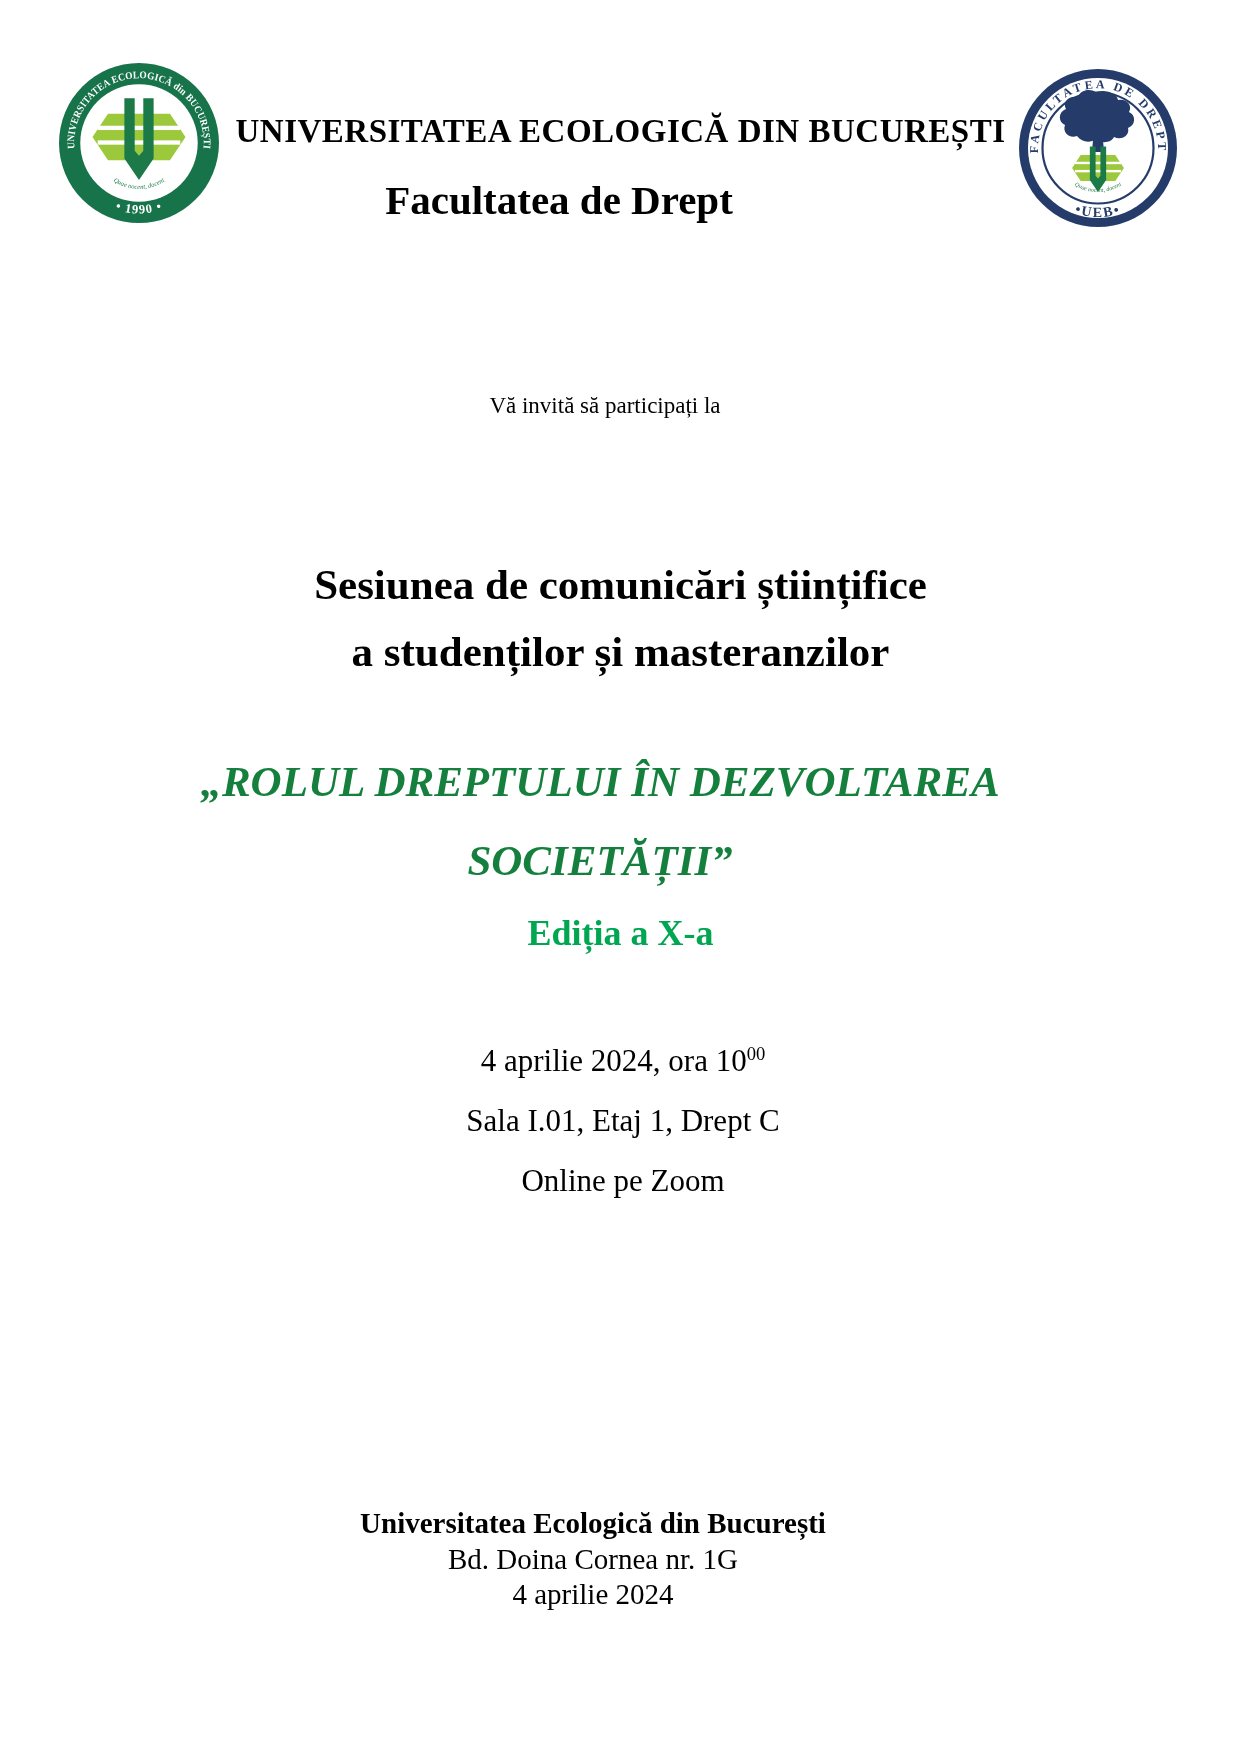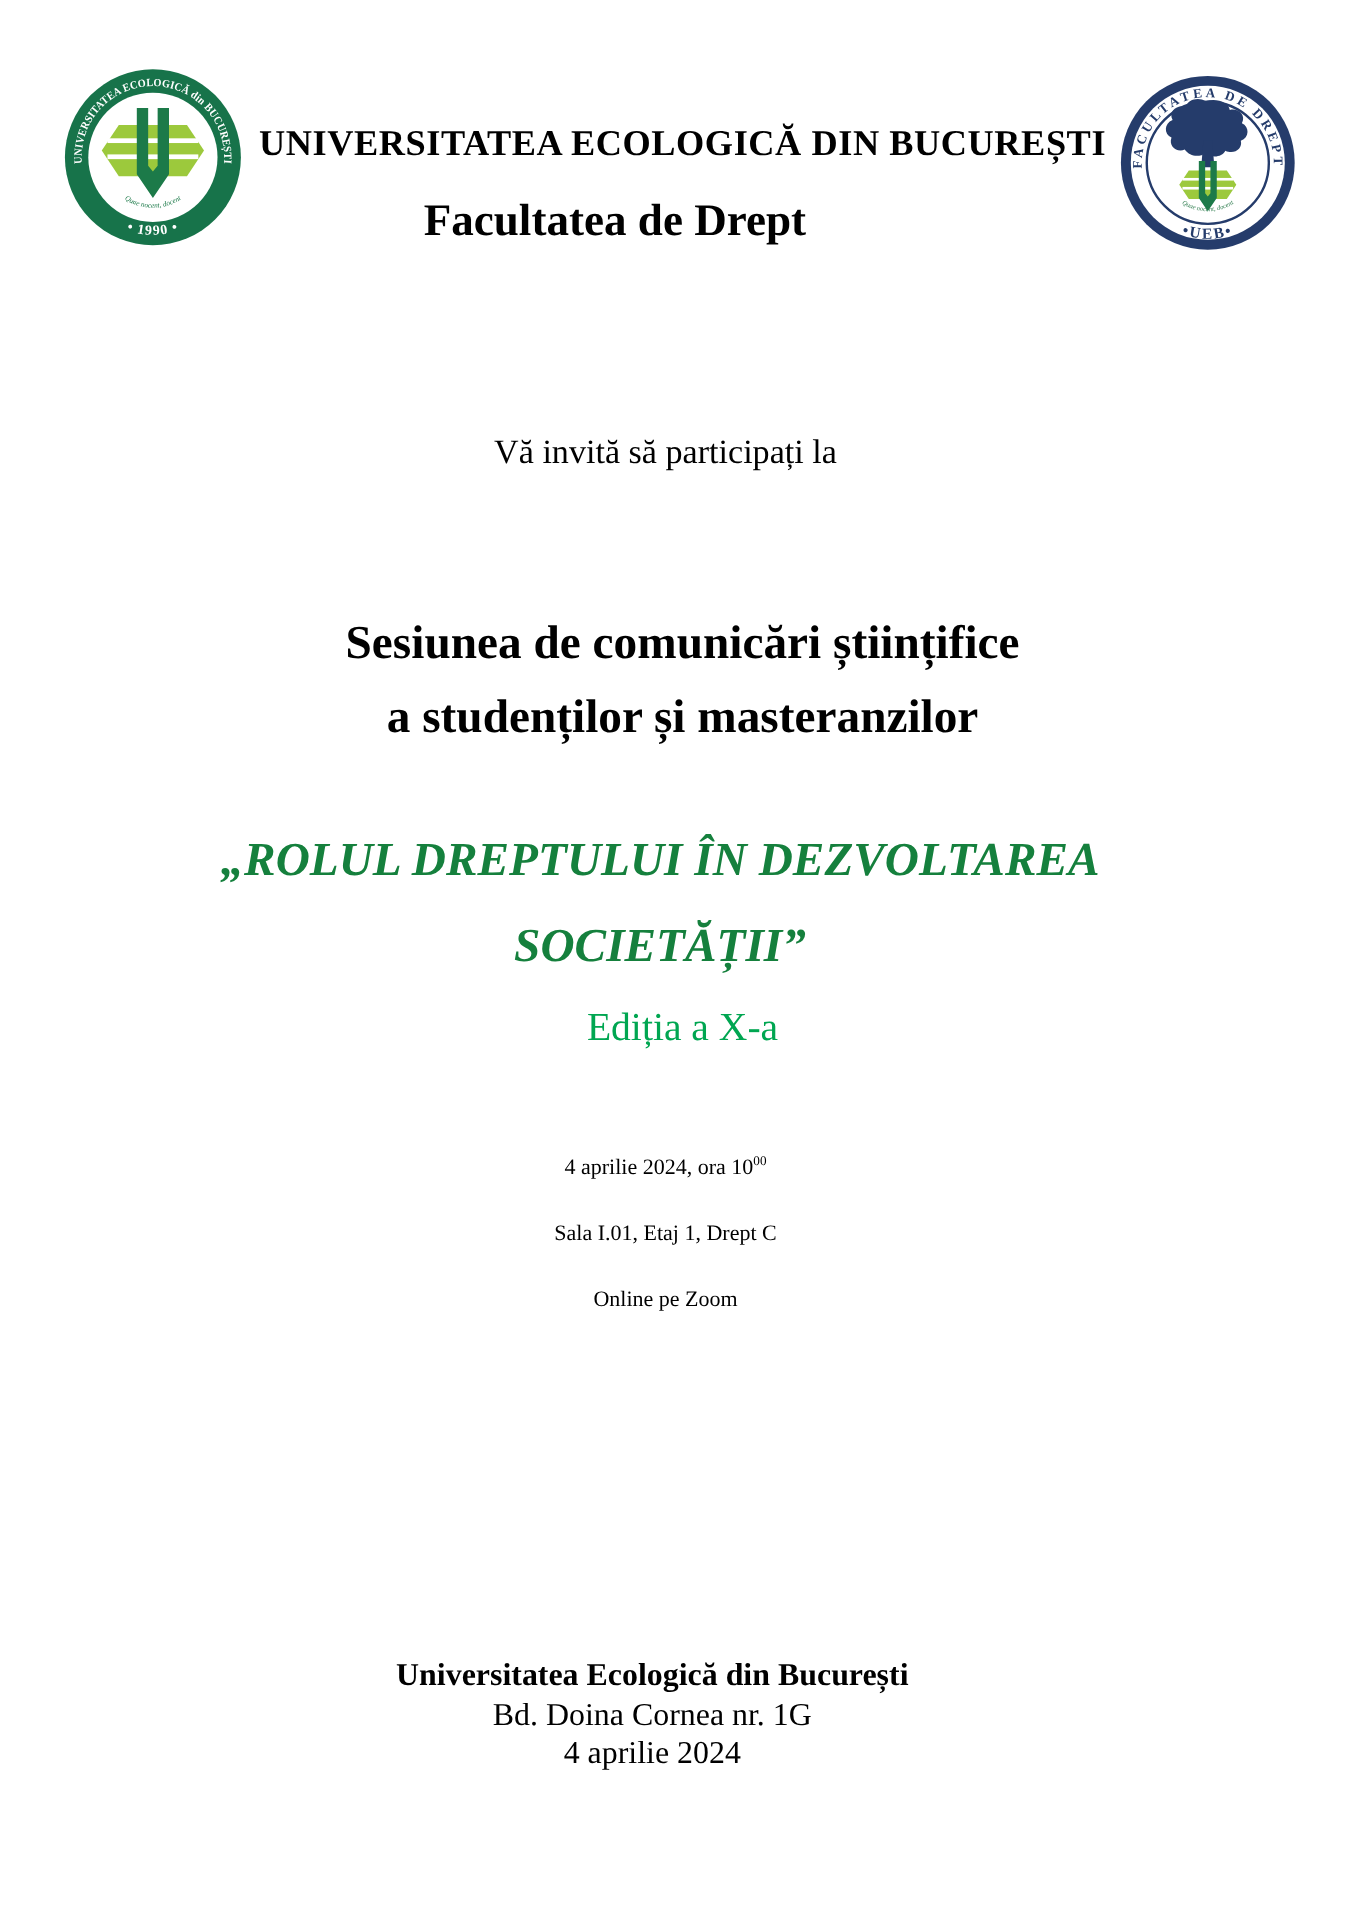--- a/index.html
+++ b/index.html
@@ -8,26 +8,26 @@
     width:1241px; height:1755px;
     background:#ffffff;
     color:#000000;
     font-family:"Liberation Serif","DejaVu Serif",serif;
     overflow:hidden;
   }
   .abs { position:absolute; text-align:center; }
 
   .uni-heading   { top:113px; left:0; width:1241px; font-size:33px; font-weight:bold; letter-spacing:0.5px; }
   .fac-heading   { top:176px; left:0; width:1118px; font-size:41px; font-weight:bold; }
-  .invite-line   { top:393px; left:0; width:1210px; font-size:31px; }
+  .invite-line   { top:393px; left:0; width:1210px; font-size:23px; }
   .session-title { top:551px; left:0; width:1241px; font-size:43px; font-weight:bold; line-height:67px; }
   .theme-title   { top:742px; left:0; width:1200px; font-size:43px; font-weight:bold; font-style:italic;
                    line-height:79px; color:#15803d; }
-  .edition-line  { top:912px; left:0; width:1241px; font-size:36px; font-weight:normal; color:#00A651; }
-  .details-block { top:1031px; left:0; width:1210px; font-size:20px; line-height:60px; }
+  .edition-line  { top:912px; left:0; width:1241px; font-size:36px; font-weight:bold; color:#00A651; }
+  .details-block { top:1031px; left:0; width:1210px; font-size:31px; line-height:60px;padding-left:18px; }
   .footer-block  { top:1506px; left:0; width:1186px; font-size:29px; line-height:35.5px; }
   .footer-org    { font-weight:bold; }
 
   sup { font-size:60%; line-height:0; }
 
   .logo-left  { position:absolute; left:58px;  top:62px; width:162px; height:162px; }
   .logo-right { position:absolute; left:1018px; top:68px; width:160px; height:160px; }
 
   svg text { font-family:"Liberation Serif","DejaVu Serif",serif; }
 </style>

